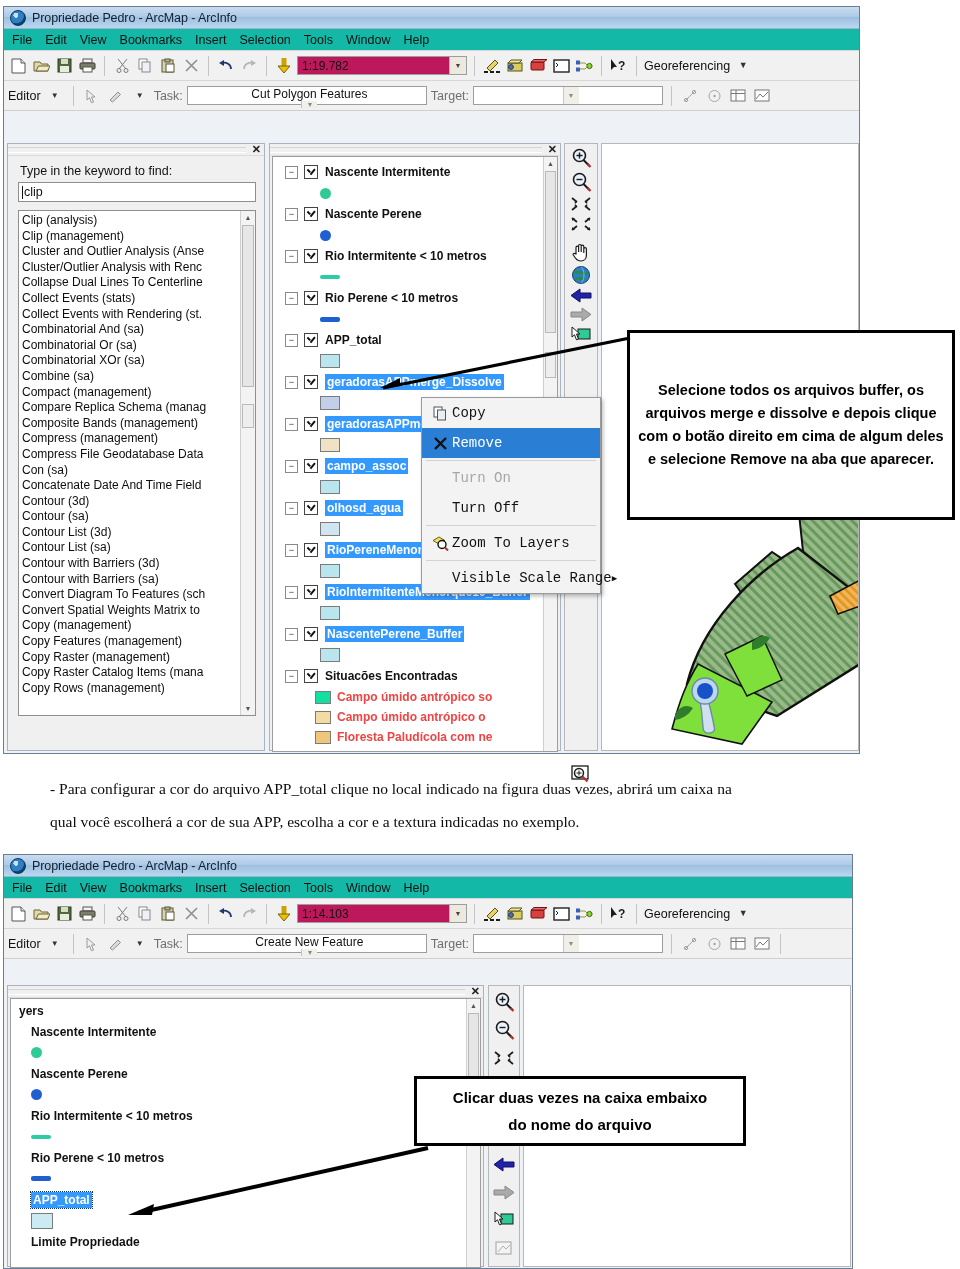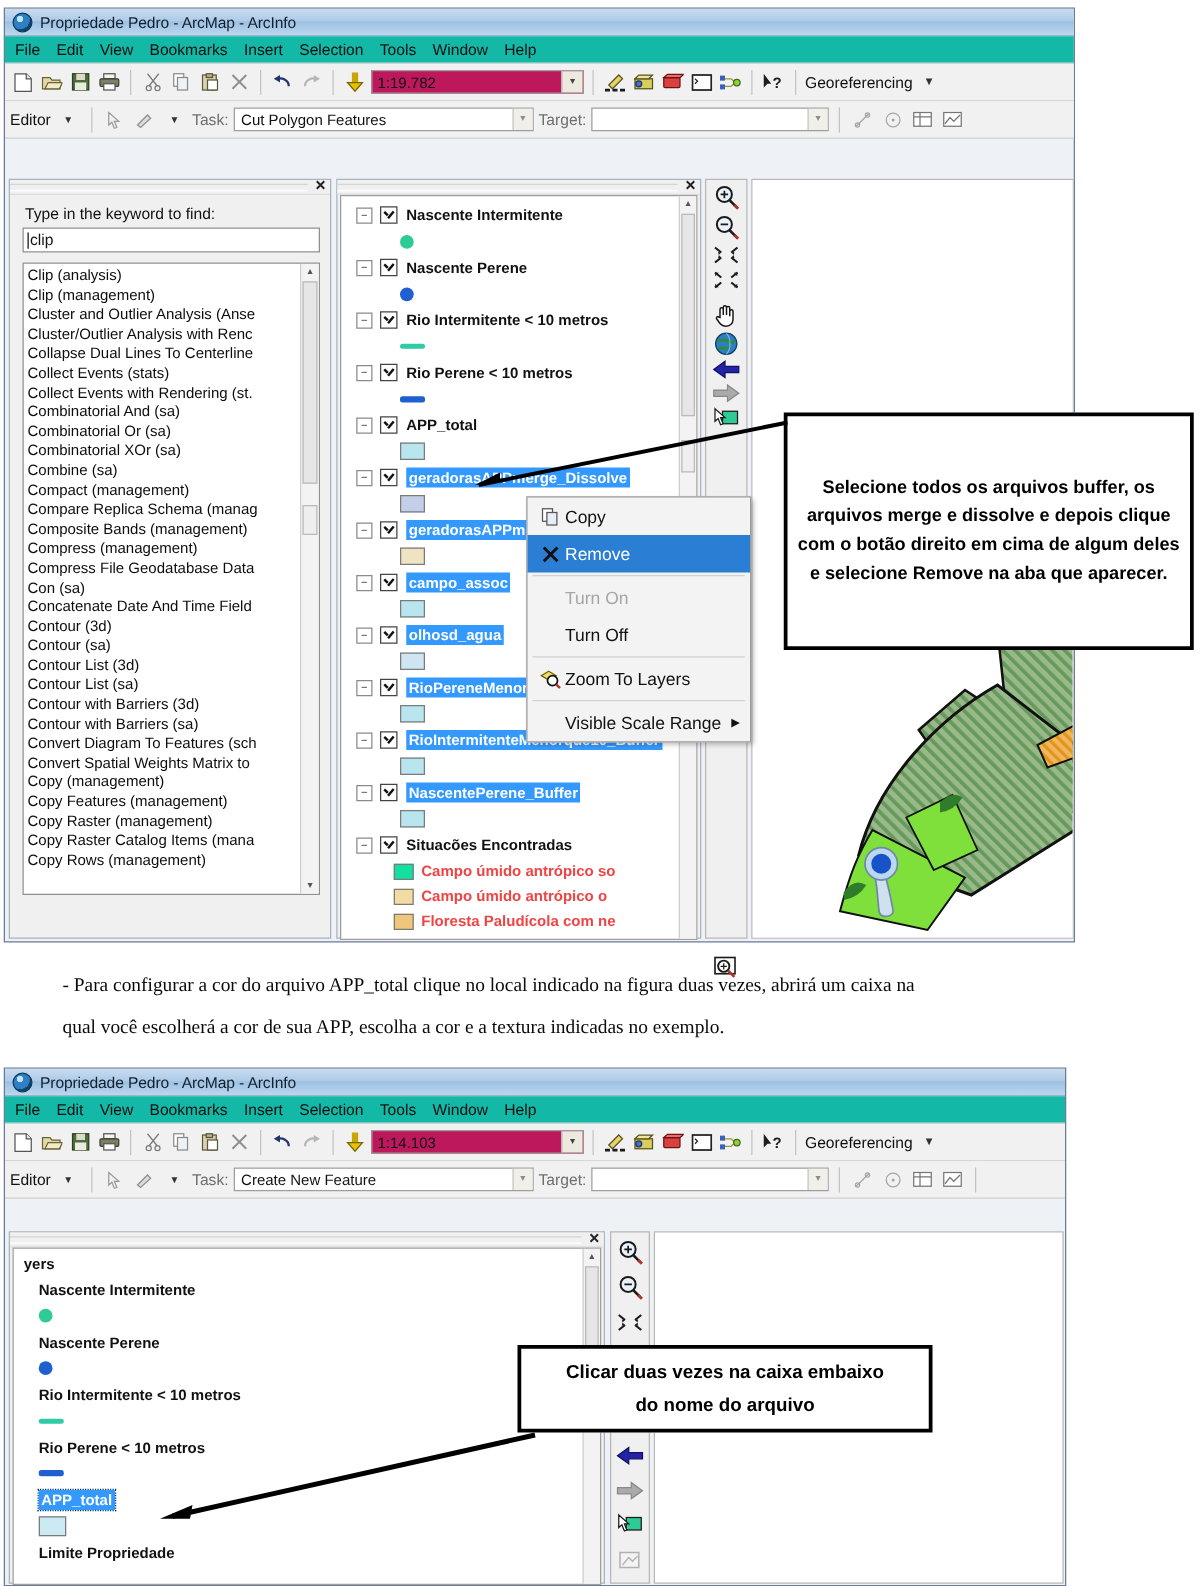--- a/index.html
+++ b/index.html
@@ -37,21 +37,21 @@
   .scalebox{width:170px;height:19px;background:#be185d;border:1px solid #9d9d9d;display:flex;align-items:center;
             justify-content:space-between;box-sizing:border-box;font-size:12px;padding-left:4px;color:#111;}
   .scalebox .arrowbtn{width:16px;height:17px;background:#eceade;border-left:1px solid #b5b5b5;
                       display:flex;align-items:center;justify-content:center;font-size:7px;color:#444;}
 
   .editbar{height:30px;background:#f1f1f1;border-bottom:1px solid #cfcfcf;display:flex;align-items:center;
            padding:0 4px;box-sizing:border-box;gap:4px;}
   .lbl{font-size:12.5px;color:#6f6f6f;white-space:nowrap;}
   .lbl.dark{color:#111;}
   .combo{height:19px;background:#fff;border:1px solid #9d9d9d;display:flex;align-items:center;
-         justify-content:space-between;box-sizing:border-box;font-size:12px;padding-left:5px;color:#111;}
+         justify-content:space-between;box-sizing:border-box;font-size:12px;padding-left:5px;color:#111;flex-direction:column;}
   .combo.disabled{background:#fff;color:#8d8d8d;}
   .combo .arrowbtn{width:15px;height:17px;background:#f0efe8;border-left:1px solid #c6c6c6;
                    display:flex;align-items:center;justify-content:center;font-size:7px;color:#8d8d8d;}
 
   
   .panel{position:absolute;background:#f0f0f0;border:1px solid #a9b4c0;box-sizing:border-box;}
   .panel-grip{height:12px;background:#f0f0f0;display:flex;align-items:center;justify-content:flex-end;
               padding-right:3px;box-sizing:border-box;border-bottom:1px solid #dcdcdc;}
   .panel-grip .x{font-size:11px;font-weight:bold;color:#222;line-height:1;cursor:default;}
   .gripline{flex:1;height:4px;border-top:1px solid #d4d4d4;border-bottom:1px solid #ffffff;margin-right:6px;}
@@ -618,21 +618,21 @@
       <path d="M70 585 C78 555 84 540 96 520 L170 558 L140 600 Z" fill="#7fe03c" stroke="#111" stroke-width="1.6"></path>
       <path d="M123 510 L160 492 L180 536 L145 552 Z" fill="#7fe03c" stroke="#111" stroke-width="1.4"></path>
       <path d="M73 570 q8 -12 18 -6 q-6 10 -18 12 z" fill="#2f7d2a"></path>
       <path d="M150 498 q10 -10 18 -4 q-6 10 -18 12 z" fill="#2f7d2a"></path>
       <path d="M104 548 q6 22 8 34 q2 6 -4 7 q-7 1 -7 -6 q-1 -16 -4 -33 z" fill="#cfe0ee" stroke="#6e8aa6" stroke-width="1.4"></path>
       <circle cx="103" cy="547" r="13" fill="#bcd7f0" stroke="#6e8aa6" stroke-width="1.4"></circle>
       <circle cx="103" cy="547" r="8" fill="#1752c9"></circle>
     </svg>
   </div>
 
-  <div class="ctxmenu" style="left:417px;top:390px;width:180px;">
+  <div class="ctxmenu" style="left:417px;top:390px;width:180px;font-family:Liberation Mono, monospace;">
     <div class="ctxitem">
       <span class="ci">
         <svg width="15" height="15" viewBox="0 0 15 15">
             <rect x="1" y="1" width="8" height="10" fill="#fff" stroke="#555"></rect>
             <rect x="4.5" y="4" width="8" height="10" fill="#e7eef6" stroke="#555"></rect>
           </svg>
         </span>
       <span>Copy</span>
     </div>
     <div class="ctxitem sel">

